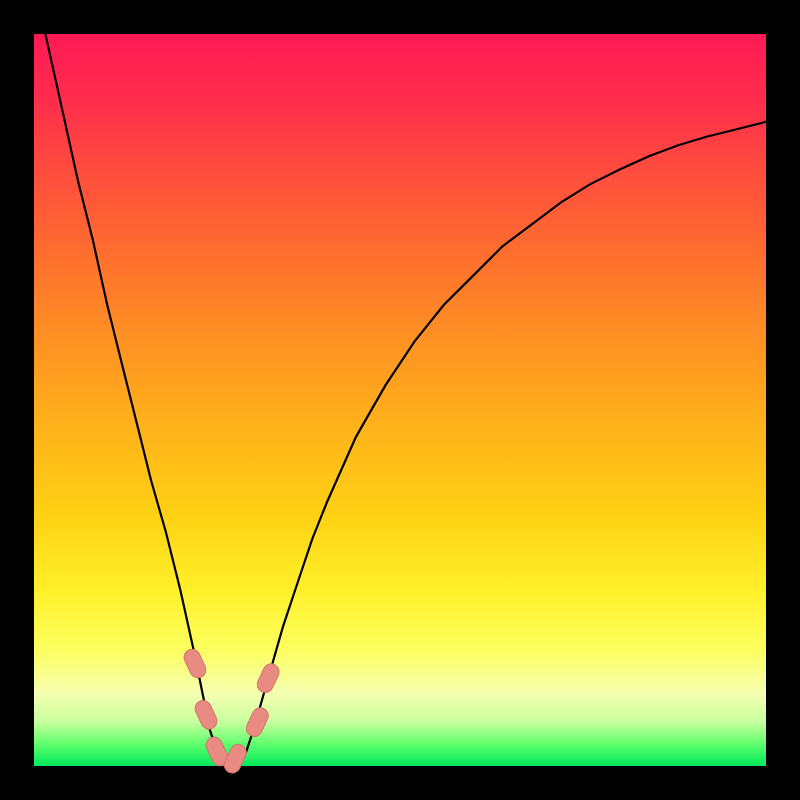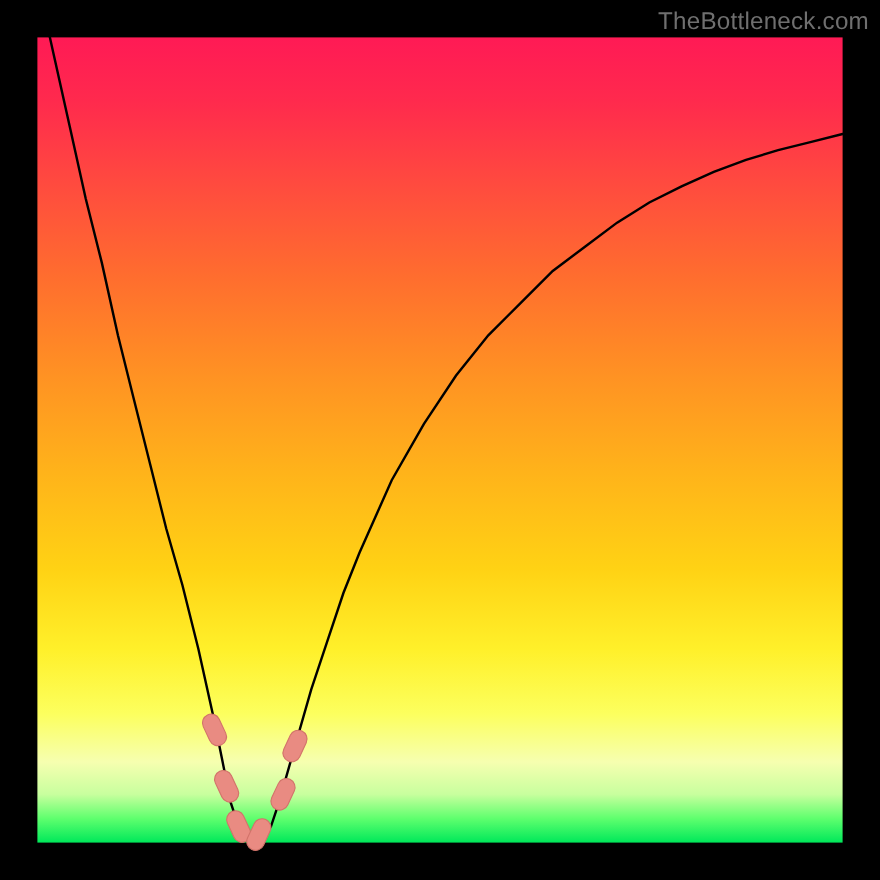--- a/index.html
+++ b/index.html
@@ -72,14 +72,13 @@
       <g id="markers">
           <rect x="153.0" y="614.5" width="16" height="30" rx="8" ry="8" fill="#e98b82" stroke="#d2736a" stroke-width="1" transform="rotate(-25 161.04 629.52)"></rect>
           <rect x="164.0" y="665.8" width="16" height="30" rx="8" ry="8" fill="#e98b82" stroke="#d2736a" stroke-width="1" transform="rotate(-25 172.01999999999998 680.76)"></rect>
           <rect x="175.0" y="702.4" width="16" height="30" rx="8" ry="8" fill="#e98b82" stroke="#d2736a" stroke-width="1" transform="rotate(-25 183 717.36)"></rect>
           <rect x="193.3" y="709.7" width="16" height="30" rx="8" ry="8" fill="#e98b82" stroke="#d2736a" stroke-width="1" transform="rotate(25 201.3 724.68)"></rect>
           <rect x="215.3" y="673.1" width="16" height="30" rx="8" ry="8" fill="#e98b82" stroke="#d2736a" stroke-width="1" transform="rotate(25 223.26 688.08)"></rect>
           <rect x="226.2" y="629.2" width="16" height="30" rx="8" ry="8" fill="#e98b82" stroke="#d2736a" stroke-width="1" transform="rotate(25 234.24 644.16)"></rect>
         </g>
     </svg>
   </div>
-  <div class="watermark">TheBottleneck.com</div>
 </div>
 
 </body></html>

